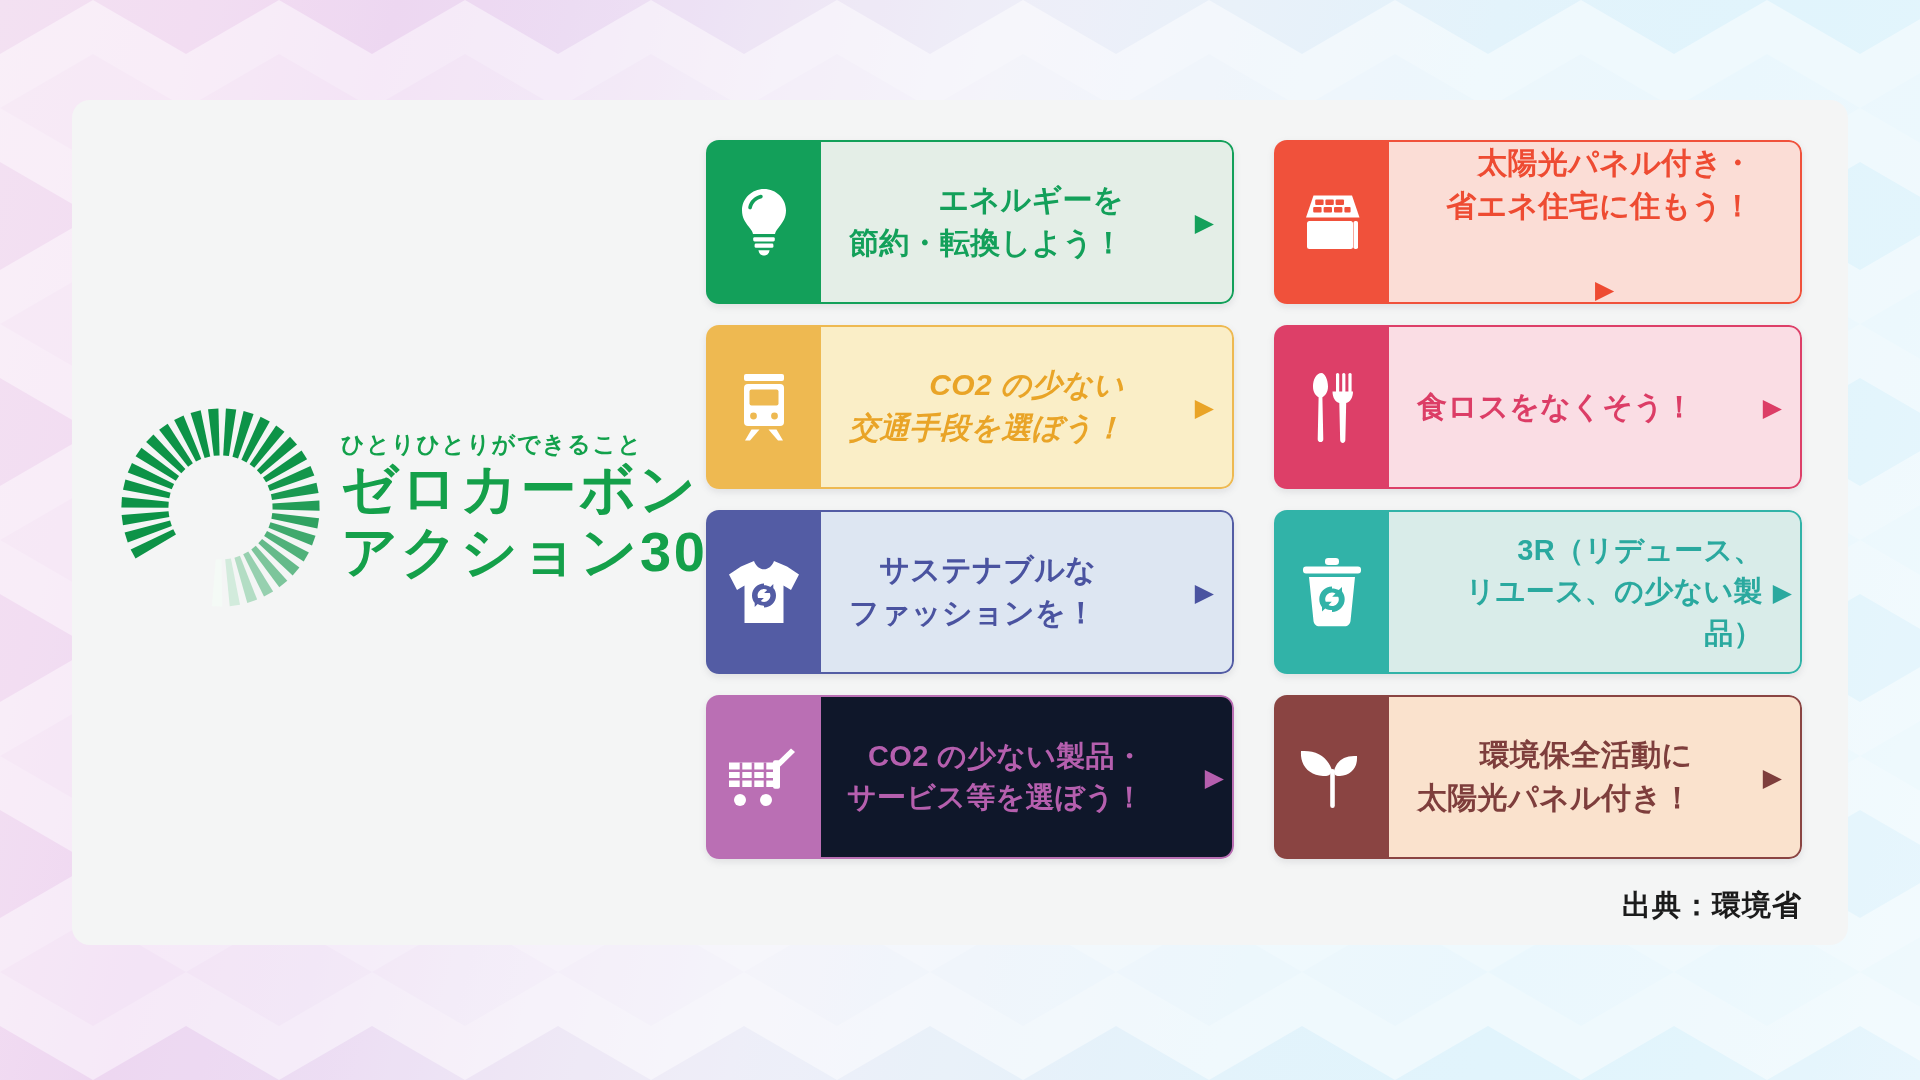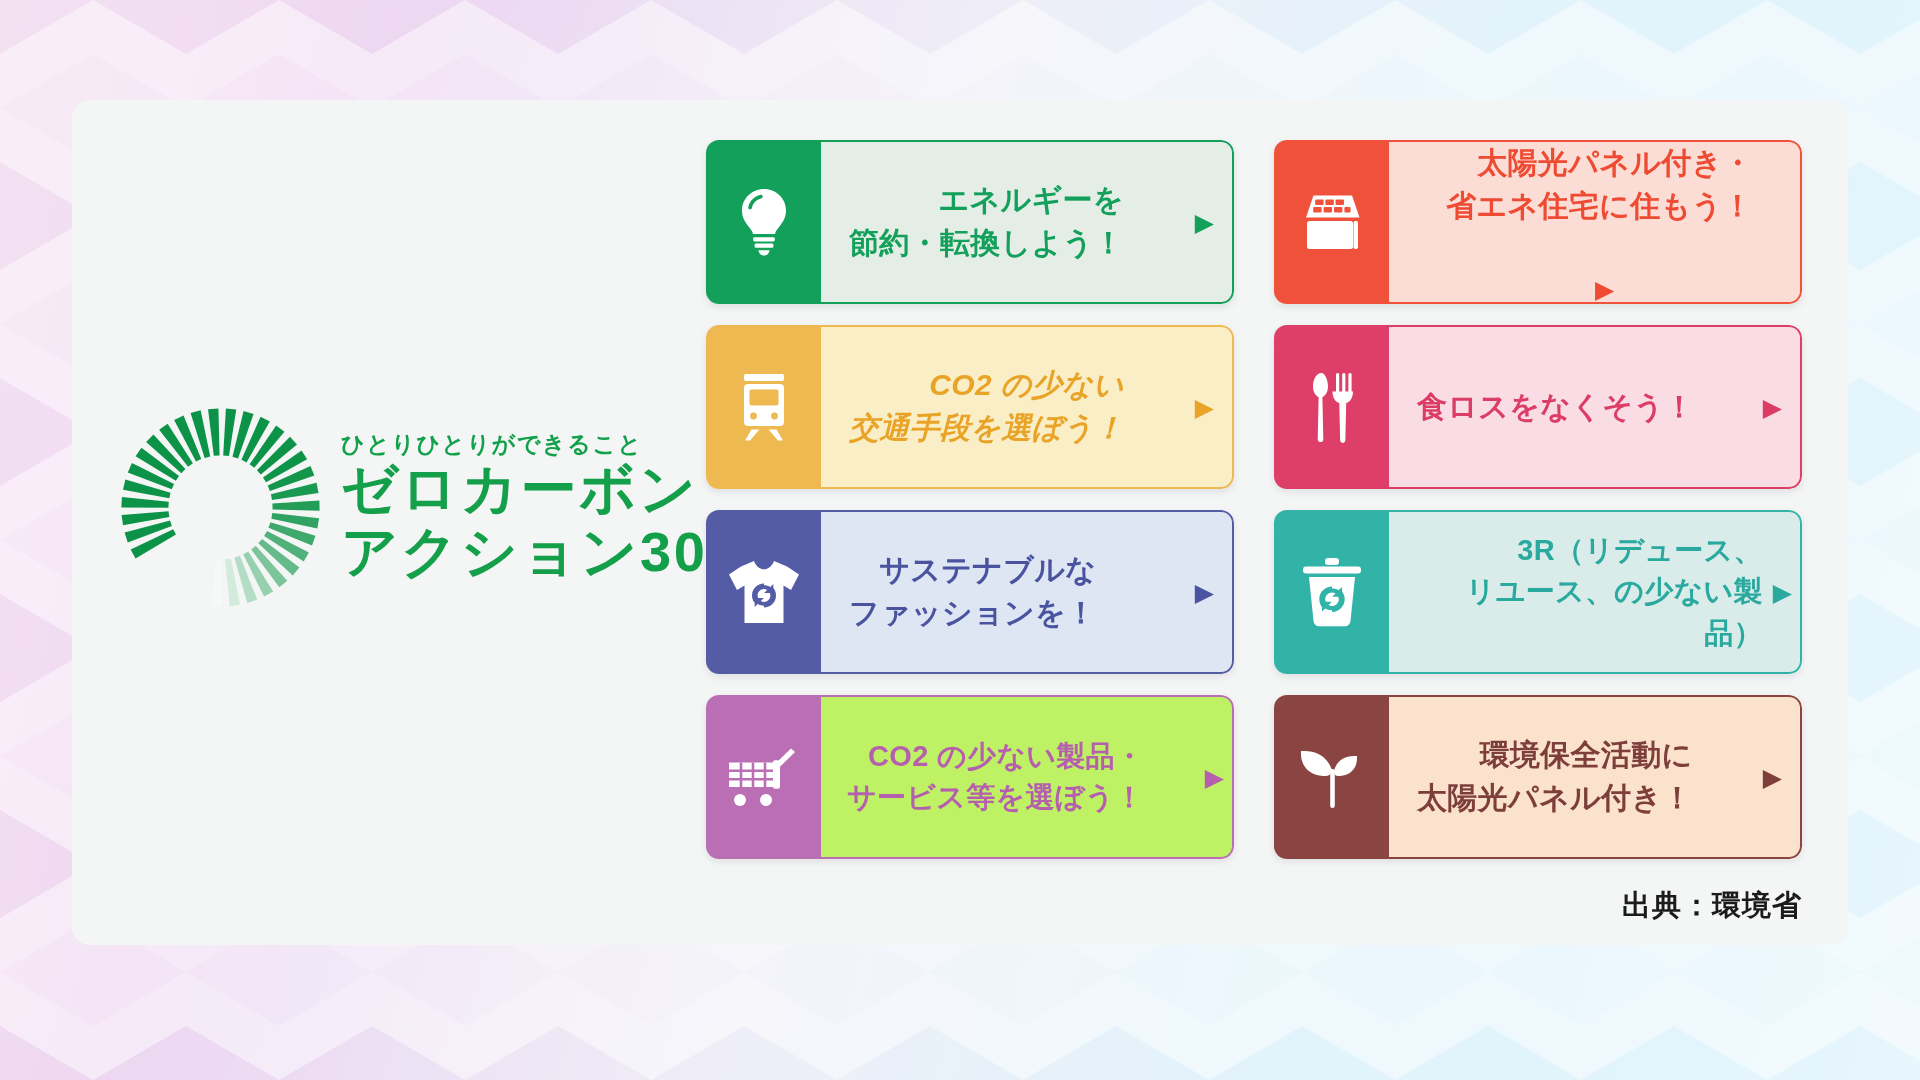--- a/index.html
+++ b/index.html
@@ -357,21 +357,21 @@
         <path fill="#fff" d="M2 16.5h48v24.5H2z"></path>
         <g stroke="#ba6fb4" stroke-width="2.6" fill="none">
           <path d="M2 24.8h48M2 33.2h48M14 16.5v24.5M26 16.5v24.5M38 16.5v24.5"></path>
         </g>
         <path fill="#fff" d="M49.5 16.5 64 2.5l4 3.6-14.8 14.4z"></path>
         <rect fill="#fff" x="46" y="14.2" width="7" height="28.6" rx="2"></rect>
         <circle fill="#fff" cx="13" cy="54" r="6"></circle>
         <circle fill="#fff" cx="39" cy="54" r="6"></circle>
       </svg>
     </div>
-    <div class="card-body" style="background: #bef264; border-color: rgb(186, 111, 180); gap: 15px;">
+    <div class="card-body" style="background: #0f172a; border-color: rgb(186, 111, 180); gap: 15px;">
       <div class="card-label" style="color: rgb(181, 95, 174);">CO2 の少ない製品・
 サービス等を選ぼう！</div>
       <div class="card-arrow" style="color: rgb(181, 95, 174);">▶</div>
     </div>
   </div>
 
   <div class="card">
     <div class="card-icon" style="background: rgb(138, 68, 66);">
       <svg width="72" height="66" viewBox="0 0 72 66" aria-hidden="true">
         <path fill="#fff" d="M36 26C31 12 20 6 5 7c-1 15 8 24 22 25 4 .3 7.5.3 9-6z"></path>

